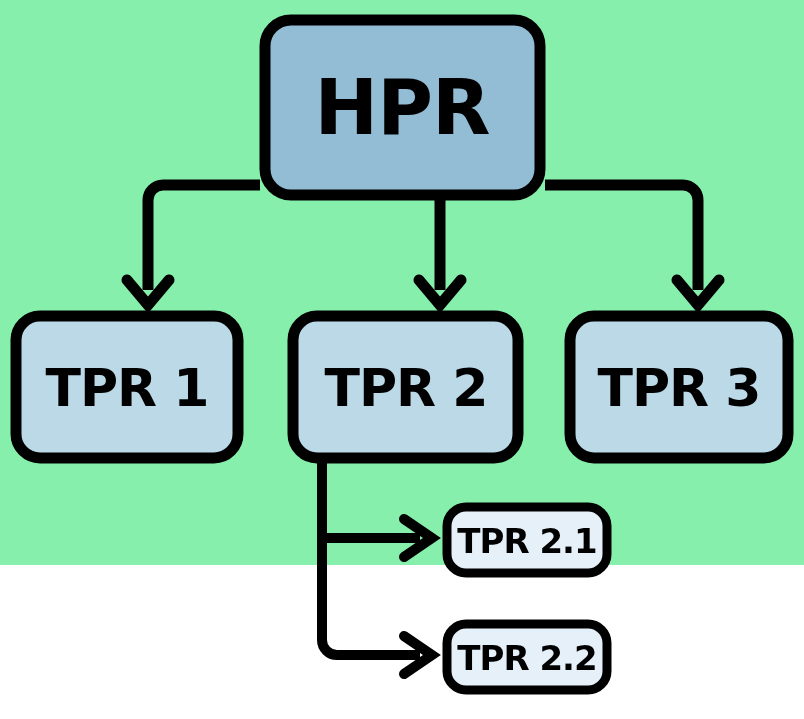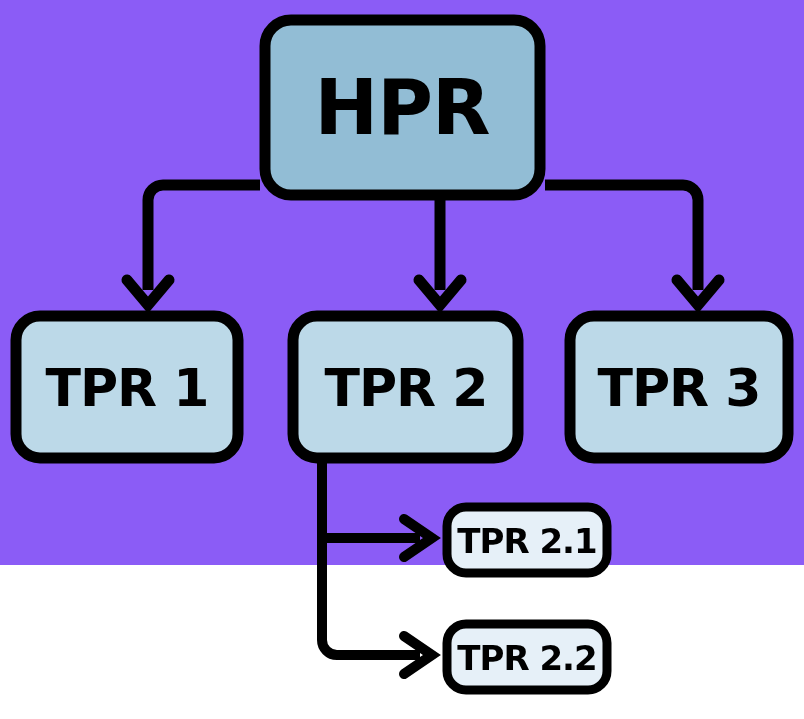--- a/index.html
+++ b/index.html
@@ -11,21 +11,21 @@
   body {
     width: 804px;
     height: 719px;
     overflow: hidden;
     font-family: "DejaVu Sans", "Liberation Sans", sans-serif;
   }
   #diagram-root {
     position: relative;
     width: 804px;
     height: 565px;
-    background: #8b5cf6;
+    background: #86efac;
   }
   svg#diagram-svg {
     display: block;
     width: 804px;
     height: 719px;
   }
   .node-box {
     stroke: #000000;
     stroke-width: 11;
   }

